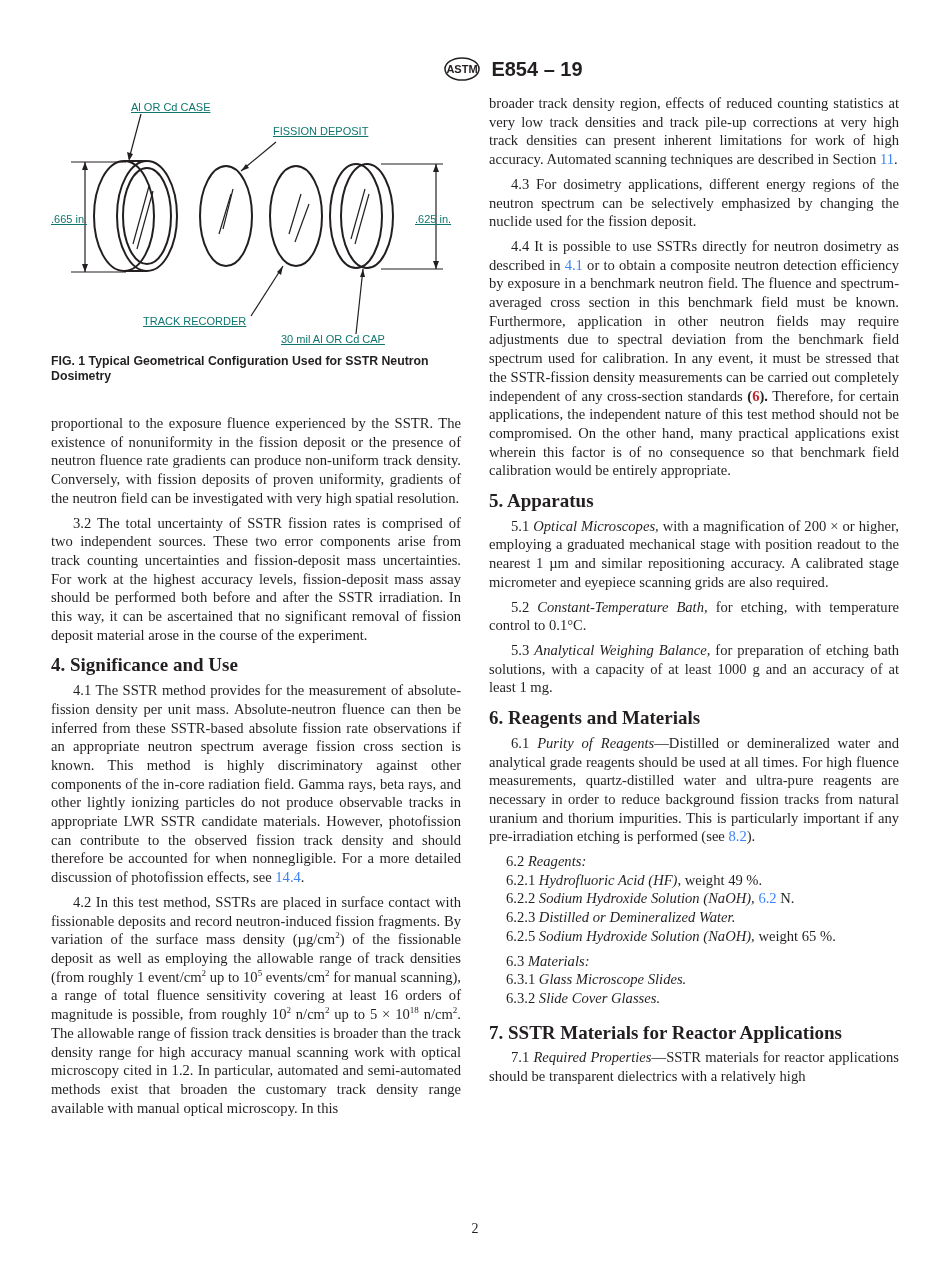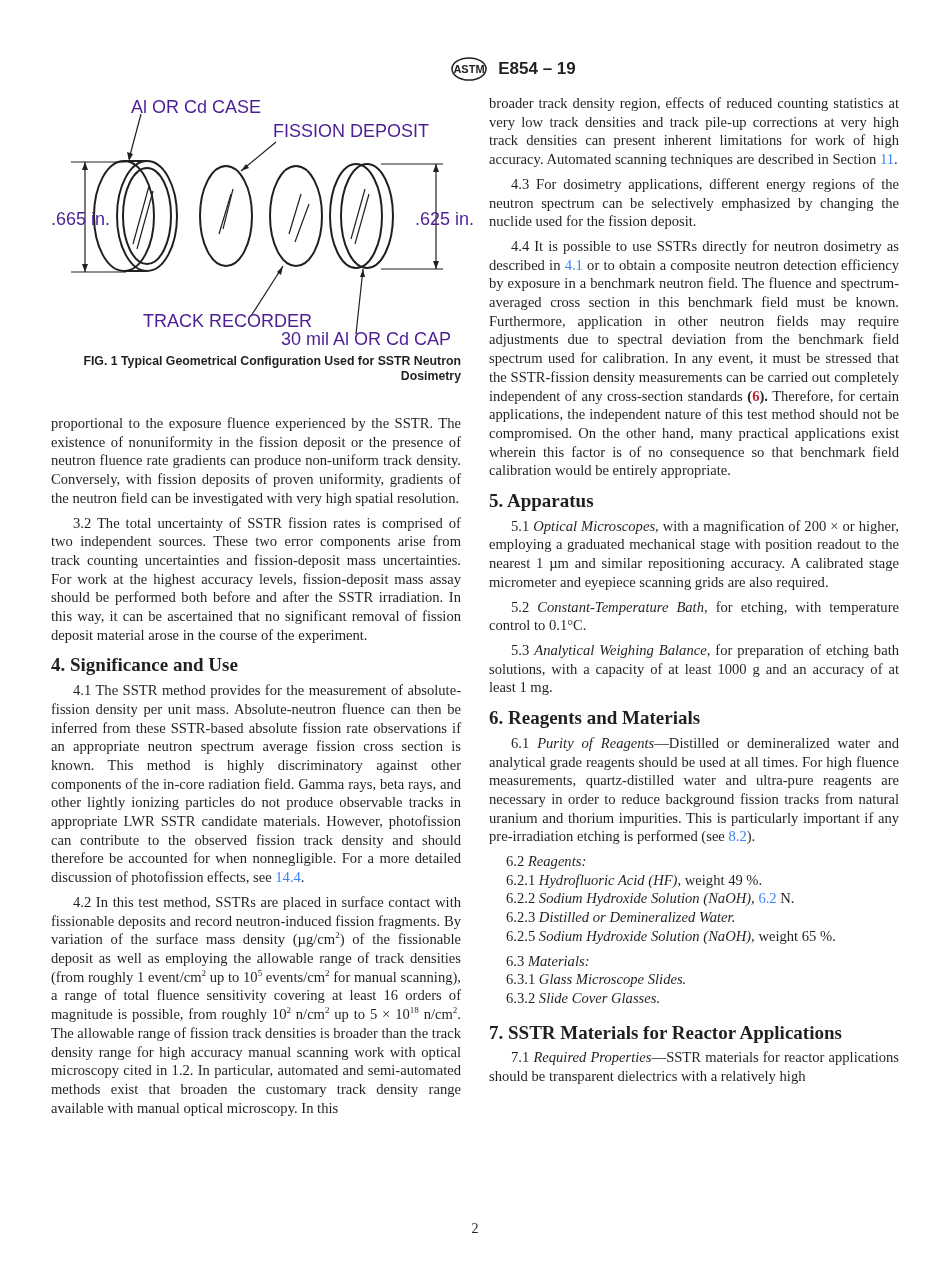--- a/index.html
+++ b/index.html
@@ -1,29 +1,29 @@
 <!DOCTYPE html>
 <html><head>
 <meta charset="utf-8">
 <style>
   html, body { margin: 0; padding: 0; background: #ffffff; }
   body { width: 950px; height: 1272px; position: relative; overflow: hidden; color: #231f20;
          font-family: "Liberation Serif", "DejaVu Serif", serif; }
   .header { position: absolute; top: 55px; left: 0; width: 950px; text-align: center; padding-left: 38px; }
   .header .logo { display: inline-block; vertical-align: middle; width: 38px; height: 28px; margin-right: 6px; }
   .header .code { display: inline-block; vertical-align: middle; font-family: "Liberation Sans", sans-serif;
-                  font-weight: bold; font-size: 17px; }
+                  font-weight: bold; font-size: 20px; }
   .col { position: absolute; top: 94px; width: 410px; font-size: 14.6px; line-height: 18.7px; text-align: justify; }
   .col.left { left: 51px; }
   .col.right { left: 489px; }
   .figure { position: relative; width: 410px; height: 260px; font-family: "Liberation Sans", sans-serif; }
   .figure svg { position: absolute; left: 0; top: 0; }
-  .figure .lbl { position: absolute; font-size: 18px; color: #4c1d95; white-space: nowrap; }
+  .figure .lbl { position: absolute; font-size: 11px; color: #0f766e; white-space: nowrap; text-decoration: underline; }
   .caption { font-family: "Liberation Sans", sans-serif; font-weight: bold; font-size: 12.3px; line-height: 15px;
-             text-align: right; margin-top: 0; margin-bottom: 30px; }
+             text-align: left; margin-top: 0; margin-bottom: 30px; }
   p { margin: 0 0 6px 0; }
   p.indent { text-indent: 22px; }
   .sec-h { font-weight: bold; font-size: 19px; margin: 12px 0 6px 0; }
   .link { color: #3b82f6; }
   .boldlink { color: #c1272d; font-weight: bold; }
   i { font-style: italic; }
   sup { font-size: 9px; vertical-align: 6px; line-height: 0; }
   .list { margin: 0; }
   .list div { padding-left: 17px; line-height: 18.7px; }
   .gap { height: 6px; }

